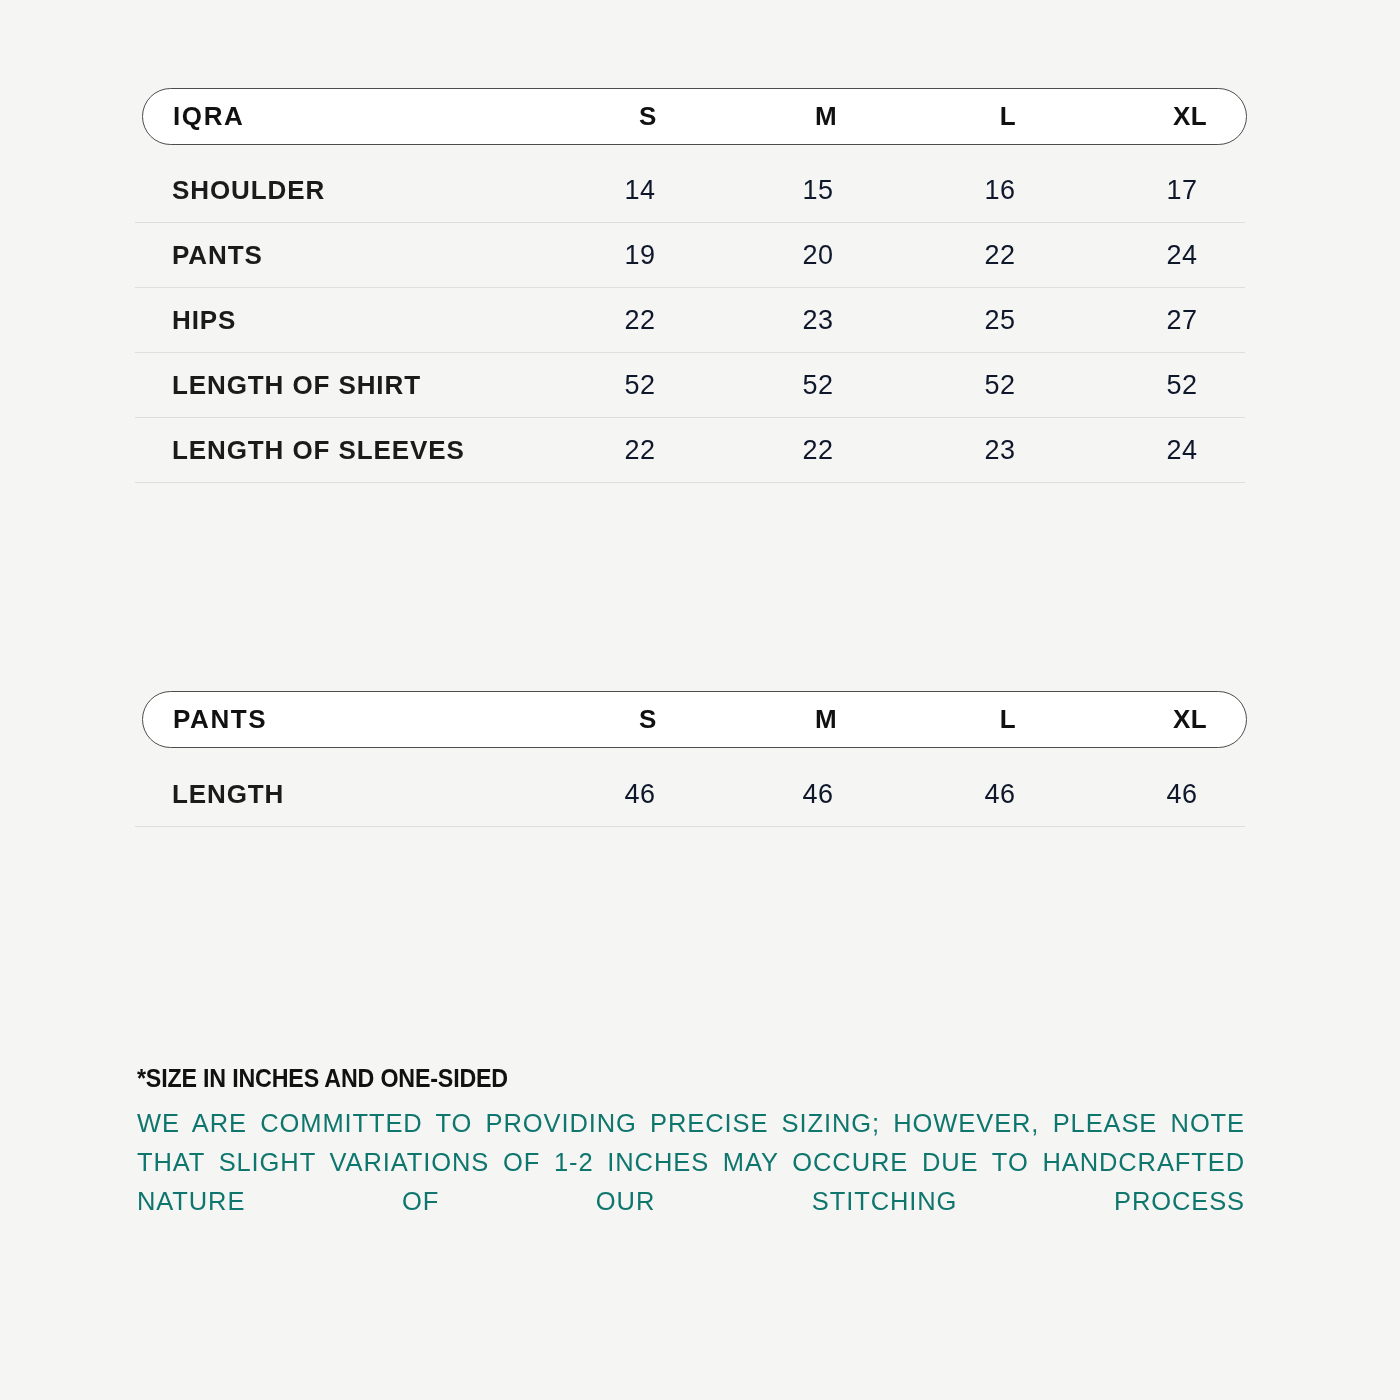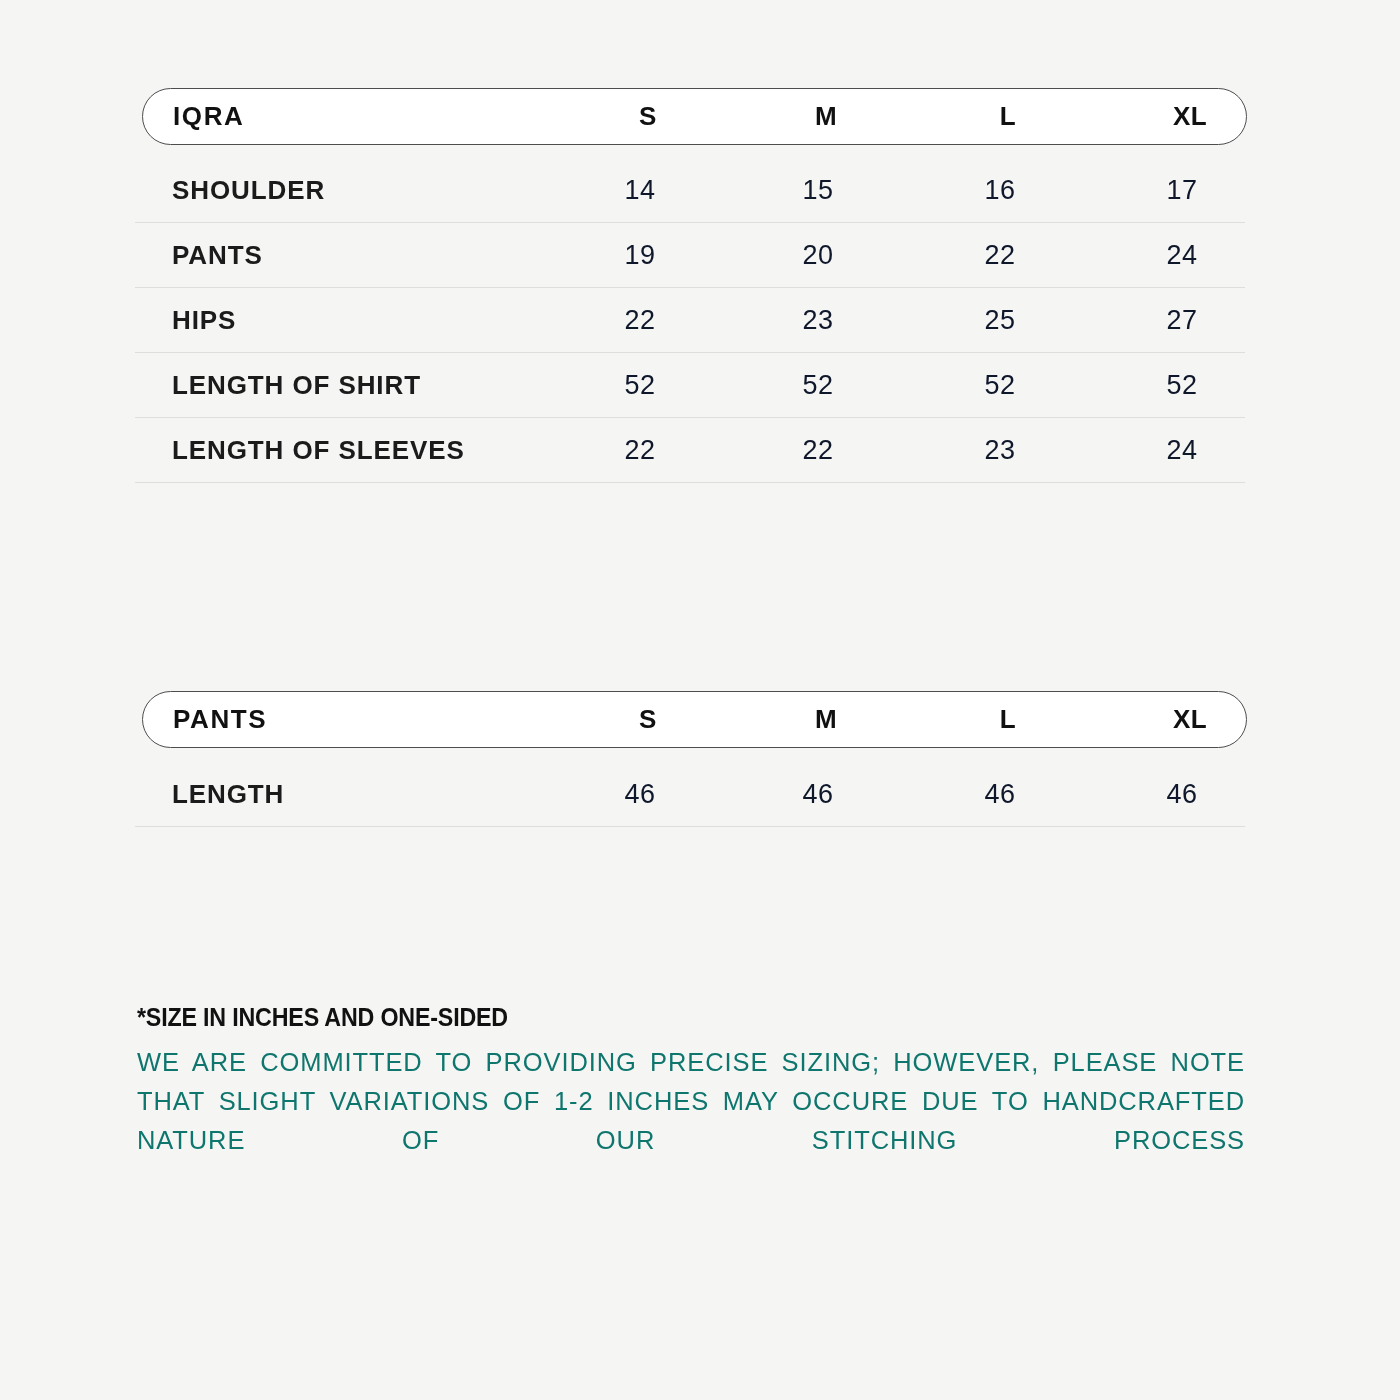--- a/index.html
+++ b/index.html
@@ -101,21 +101,21 @@
   
   #shirt-block { top: 88px; }
   #shirt-block .rows { padding-top: 13px; }
   #pants-block { top: 691px; }
   #pants-block .rows { padding-top: 14px; }
 
   
   .disclaimer {
     position: absolute;
     left: 137px;
-    top: 1003px;
+    top: 1064px;
     width: 1110px;
   }
   .disclaimer-strong {
     font-size: 25px;
     font-weight: 700;
     letter-spacing: -0.2px;
     transform: scaleX(0.93);
     transform-origin: left center;
     color: #111111;
     white-space: nowrap;

